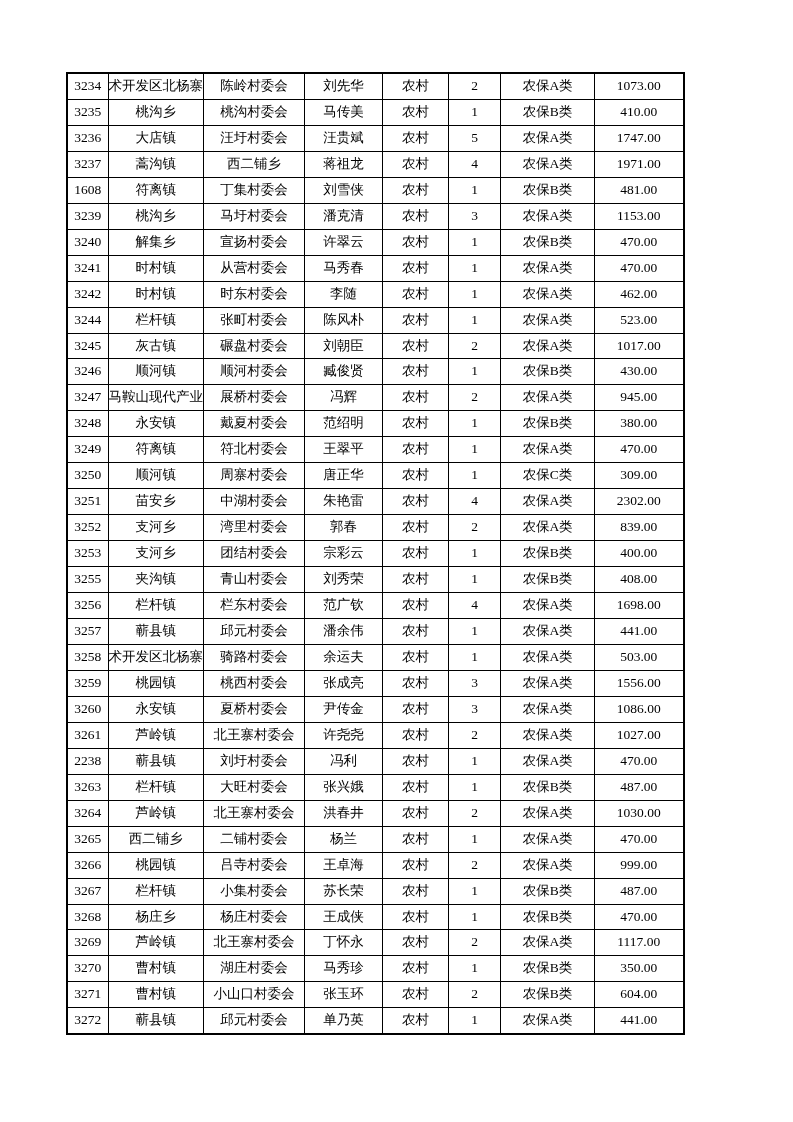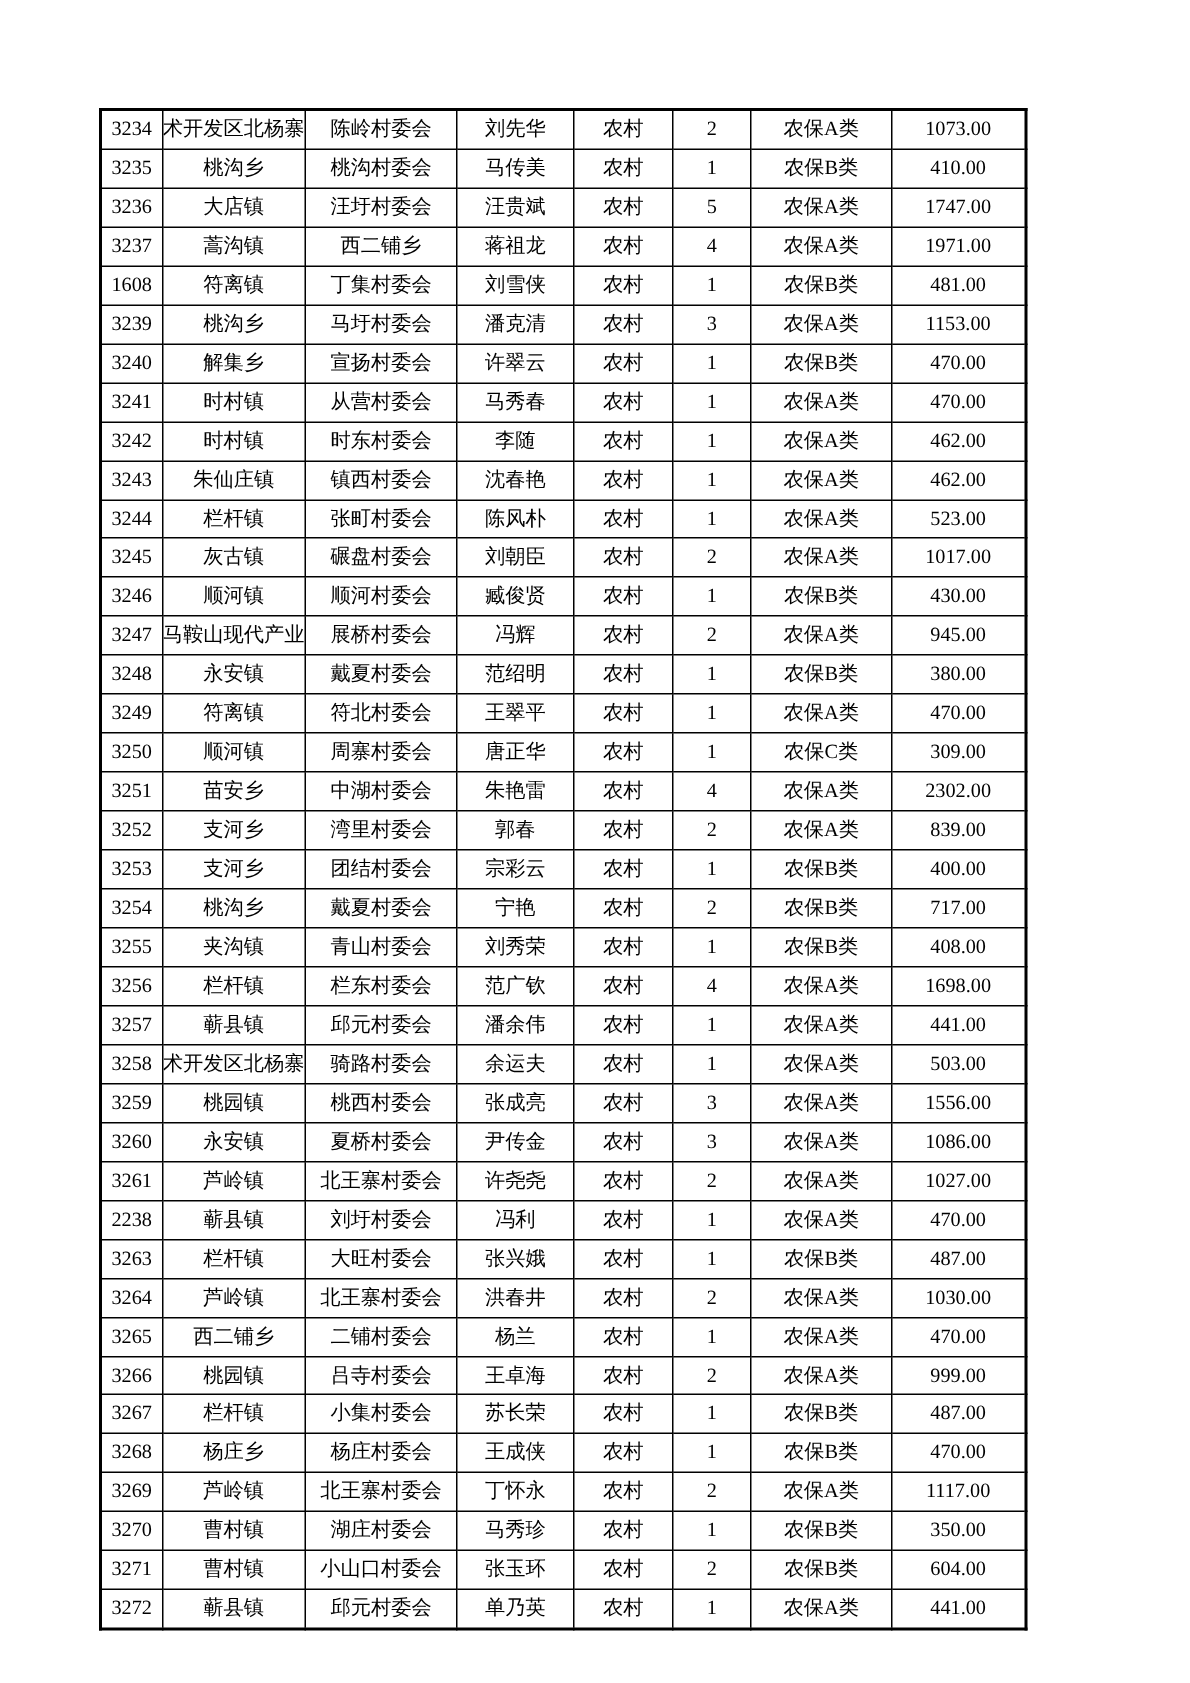--- a/index.html
+++ b/index.html
@@ -236,38 +236,20 @@
               <span>时东村委会</span>
             </div>
     </td>
     <td>李随</td>
     <td>农村</td>
     <td>1</td>
     <td>农保A类</td>
     <td>462.00</td>
   </tr>
 
-  <tr>
-    <td>3243</td>
-    <td>
-      <div class="clip">
-              <span>朱仙庄镇</span>
-            </div>
-    </td>
-    <td>
-      <div class="clip">
-              <span>镇西村委会</span>
-            </div>
-    </td>
-    <td>沈春艳</td>
-    <td>农村</td>
-    <td>1</td>
-    <td>农保A类</td>
-    <td>462.00</td>
-  </tr>
 
   <tr>
     <td>3244</td>
     <td>
       <div class="clip">
               <span>栏杆镇</span>
             </div>
     </td>
     <td>
       <div class="clip">
@@ -445,38 +427,20 @@
               <span>团结村委会</span>
             </div>
     </td>
     <td>宗彩云</td>
     <td>农村</td>
     <td>1</td>
     <td>农保B类</td>
     <td>400.00</td>
   </tr>
 
-  <tr>
-    <td>3254</td>
-    <td>
-      <div class="clip">
-              <span>桃沟乡</span>
-            </div>
-    </td>
-    <td>
-      <div class="clip">
-              <span>戴夏村委会</span>
-            </div>
-    </td>
-    <td>宁艳</td>
-    <td>农村</td>
-    <td>2</td>
-    <td>农保B类</td>
-    <td>717.00</td>
-  </tr>
 
   <tr>
     <td>3255</td>
     <td>
       <div class="clip">
               <span>夹沟镇</span>
             </div>
     </td>
     <td>
       <div class="clip">

